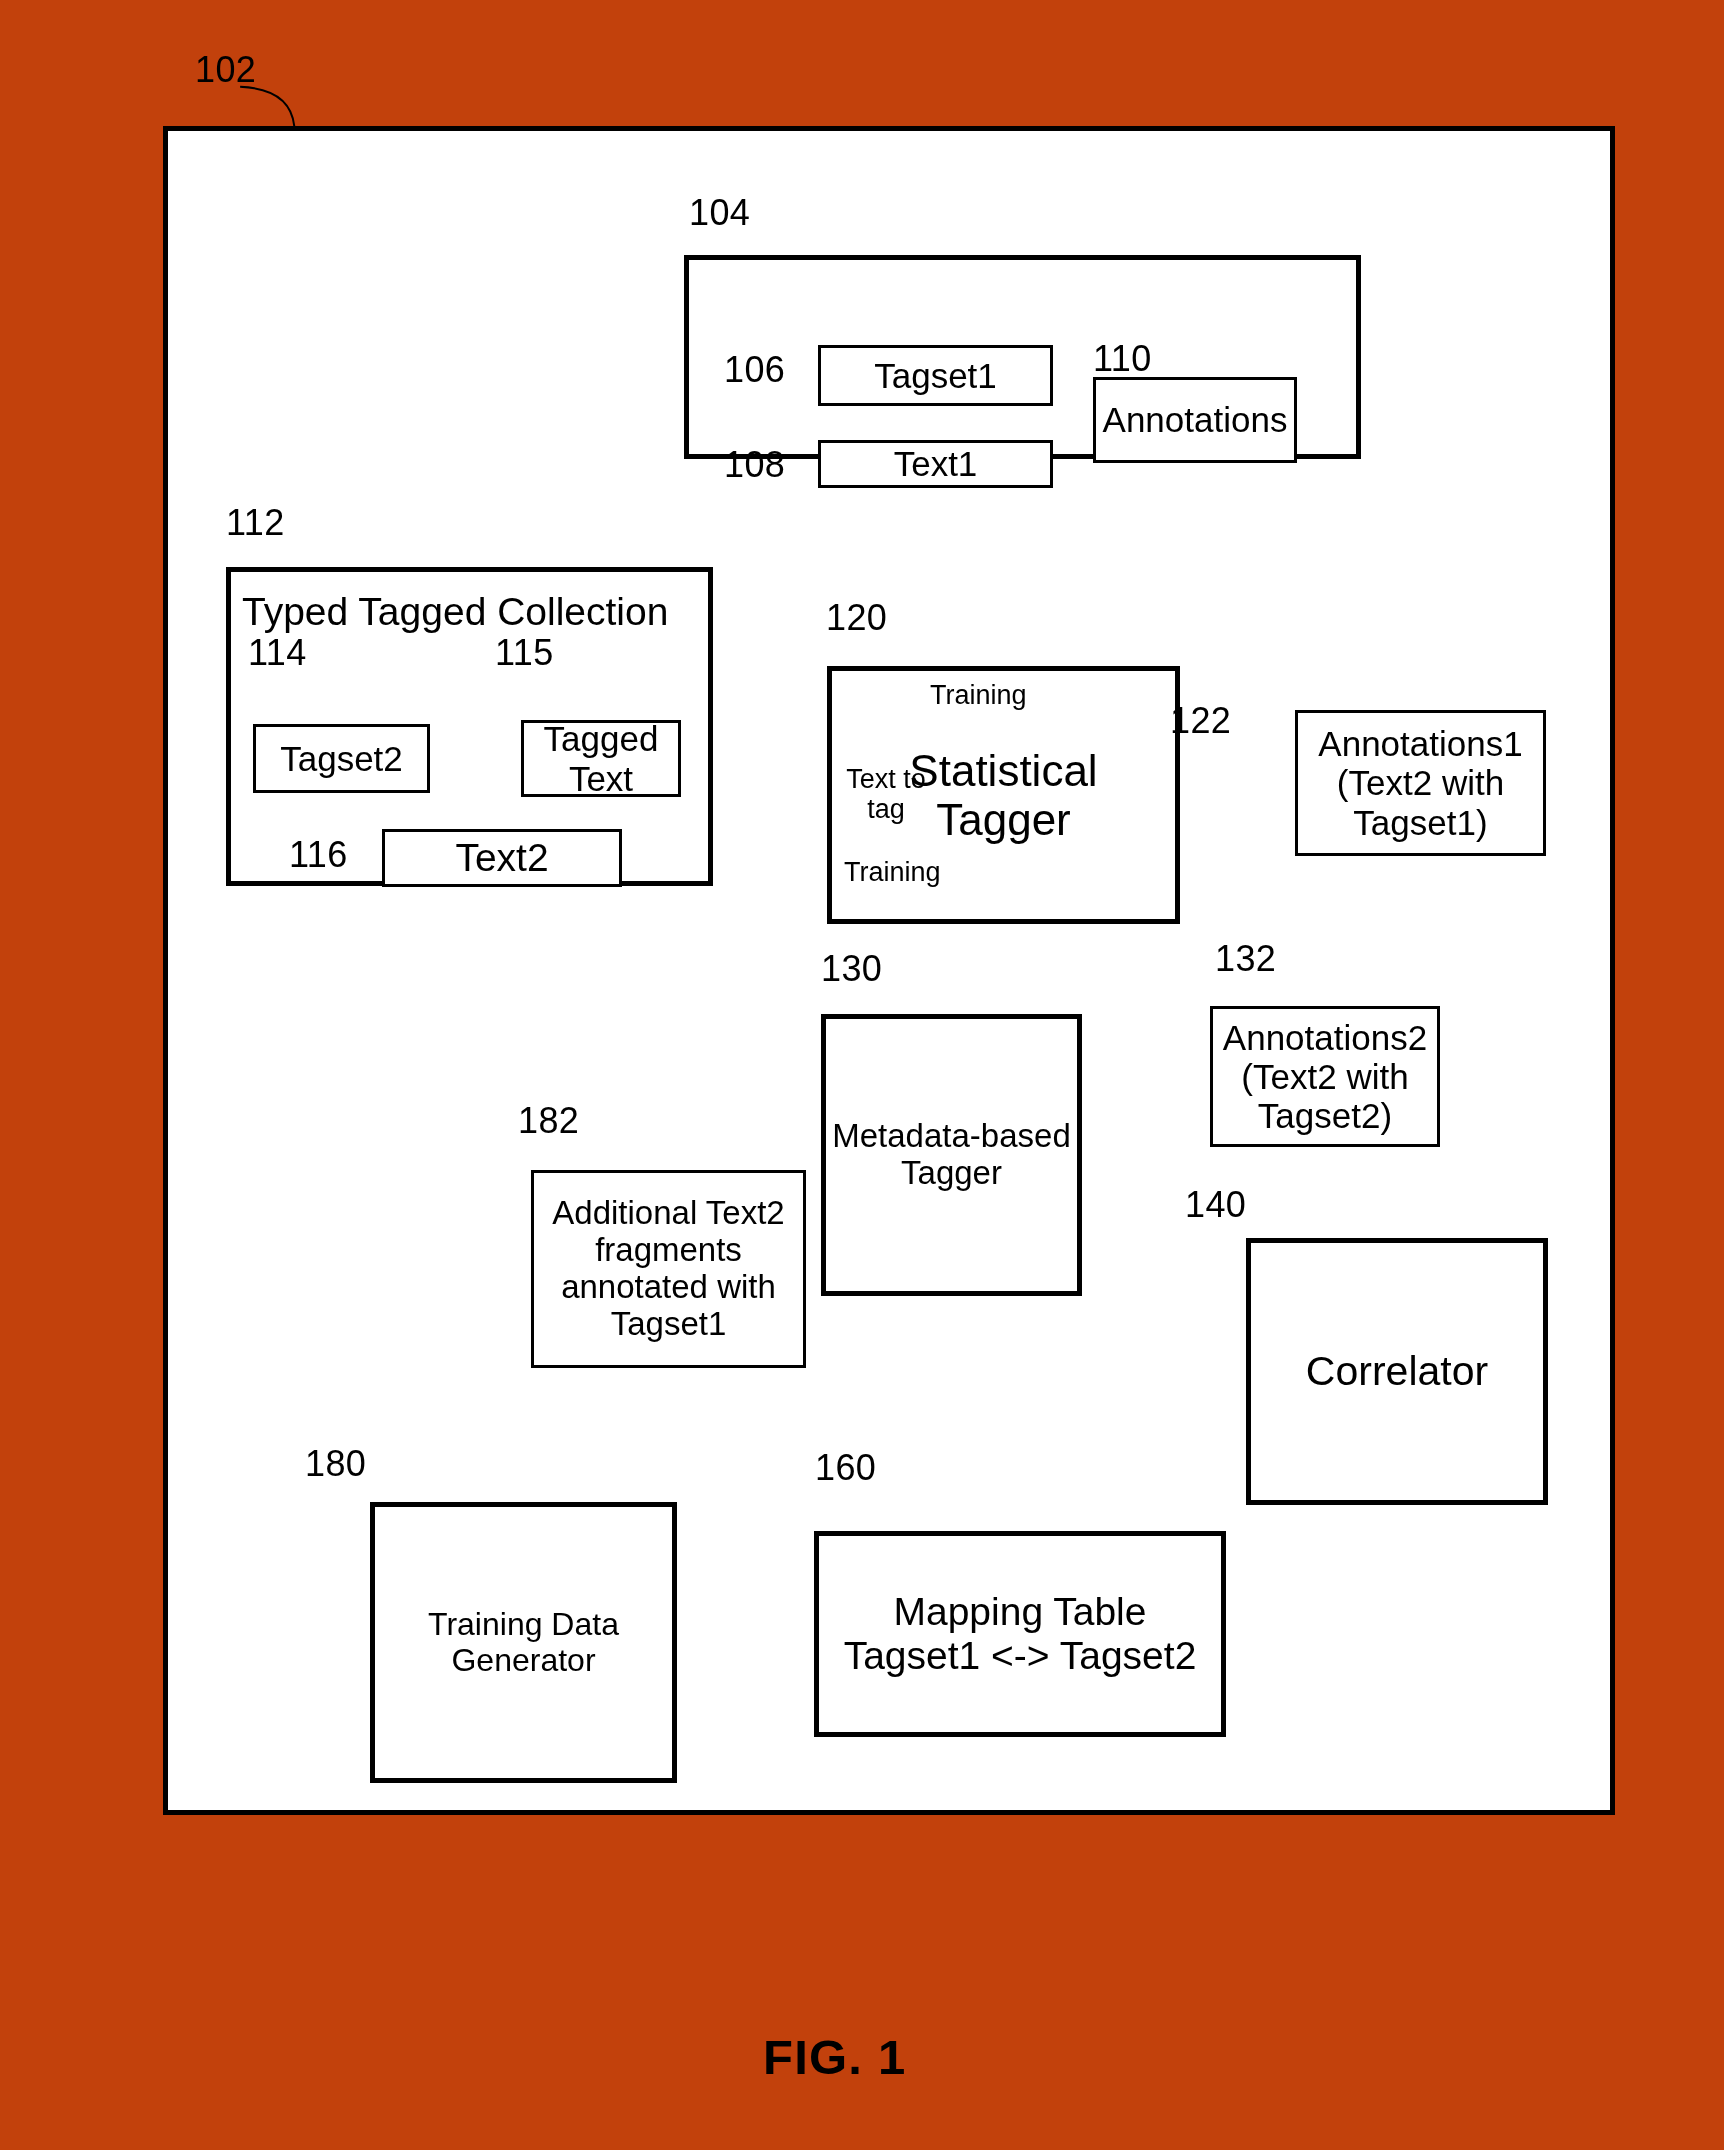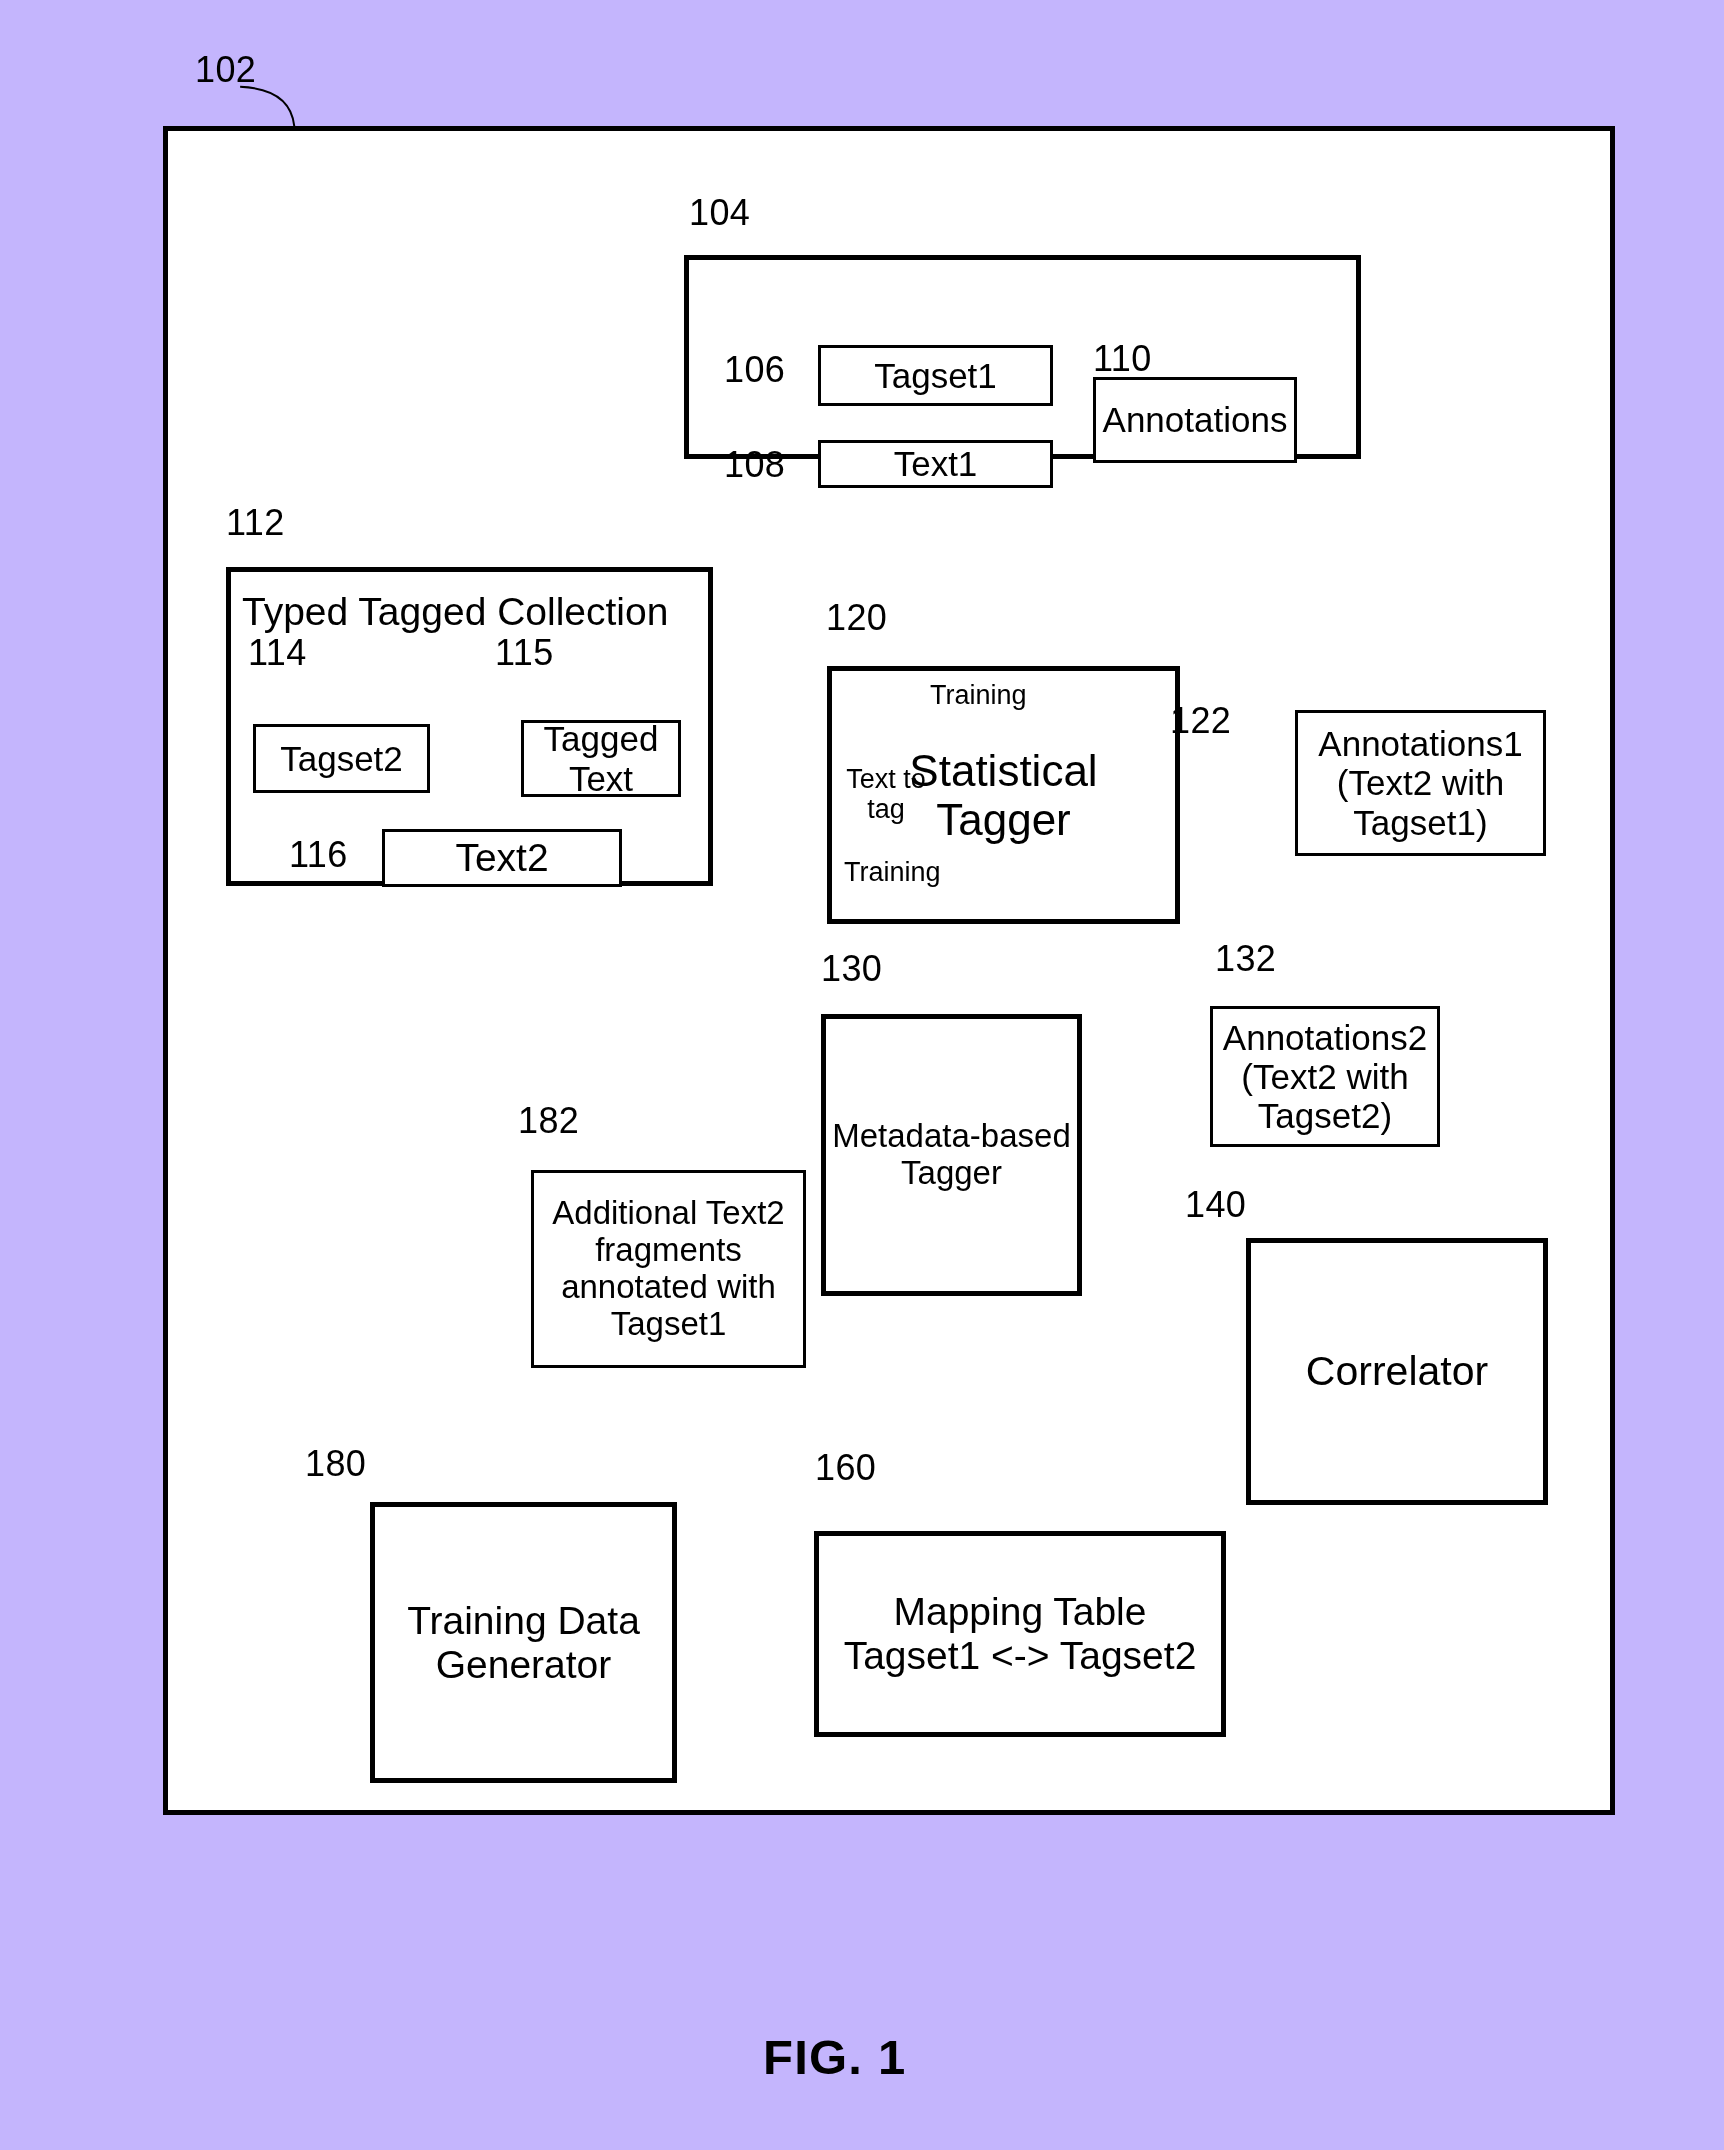--- a/index.html
+++ b/index.html
@@ -8,21 +8,21 @@
     background: #ffffff;
   }
   body {
     font-family: "Liberation Sans", sans-serif;
     color: #000000;
   }
   #page {
     position: relative;
     width: 1724px;
     height: 2151px;
-    background: #c4b5fd;
+    background: #c2410c;
     overflow: hidden;
   }
   
   .box {
     position: absolute;
     box-sizing: border-box;
     background: #ffffff;
     display: flex;
     align-items: center;
     justify-content: center;
@@ -213,21 +213,21 @@
     <span>Correlator</span>
   </div>
   <div class="reftag" style="left:1185px; top:1184px;">140</div>
 
   <div class="box bx-thick" style="left:814px; top:1531px; width:412px; height:206px; font-size:39px; white-space:pre-line;">
     <span>Mapping Table
 Tagset1 &lt;-&gt; Tagset2</span>
   </div>
   <div class="reftag" style="left:815px; top:1447px;">160</div>
 
-  <div class="box bx-thick" style="left:370px; top:1502px; width:307px; height:281px; font-size:39px; white-space:pre-line;justify-content:center;">
+  <div class="box bx-thick" style="left:370px; top:1502px; width:307px; height:281px; font-size:32px; white-space:pre-line;justify-content:center;">
     <span>Training Data
 Generator</span>
   </div>
   <div class="reftag" style="left:305px; top:1443px;">180</div>
 
   <div class="caption" style="left:763px; top:2029px;">FIG. 1</div>
 
 </div>
 
 

